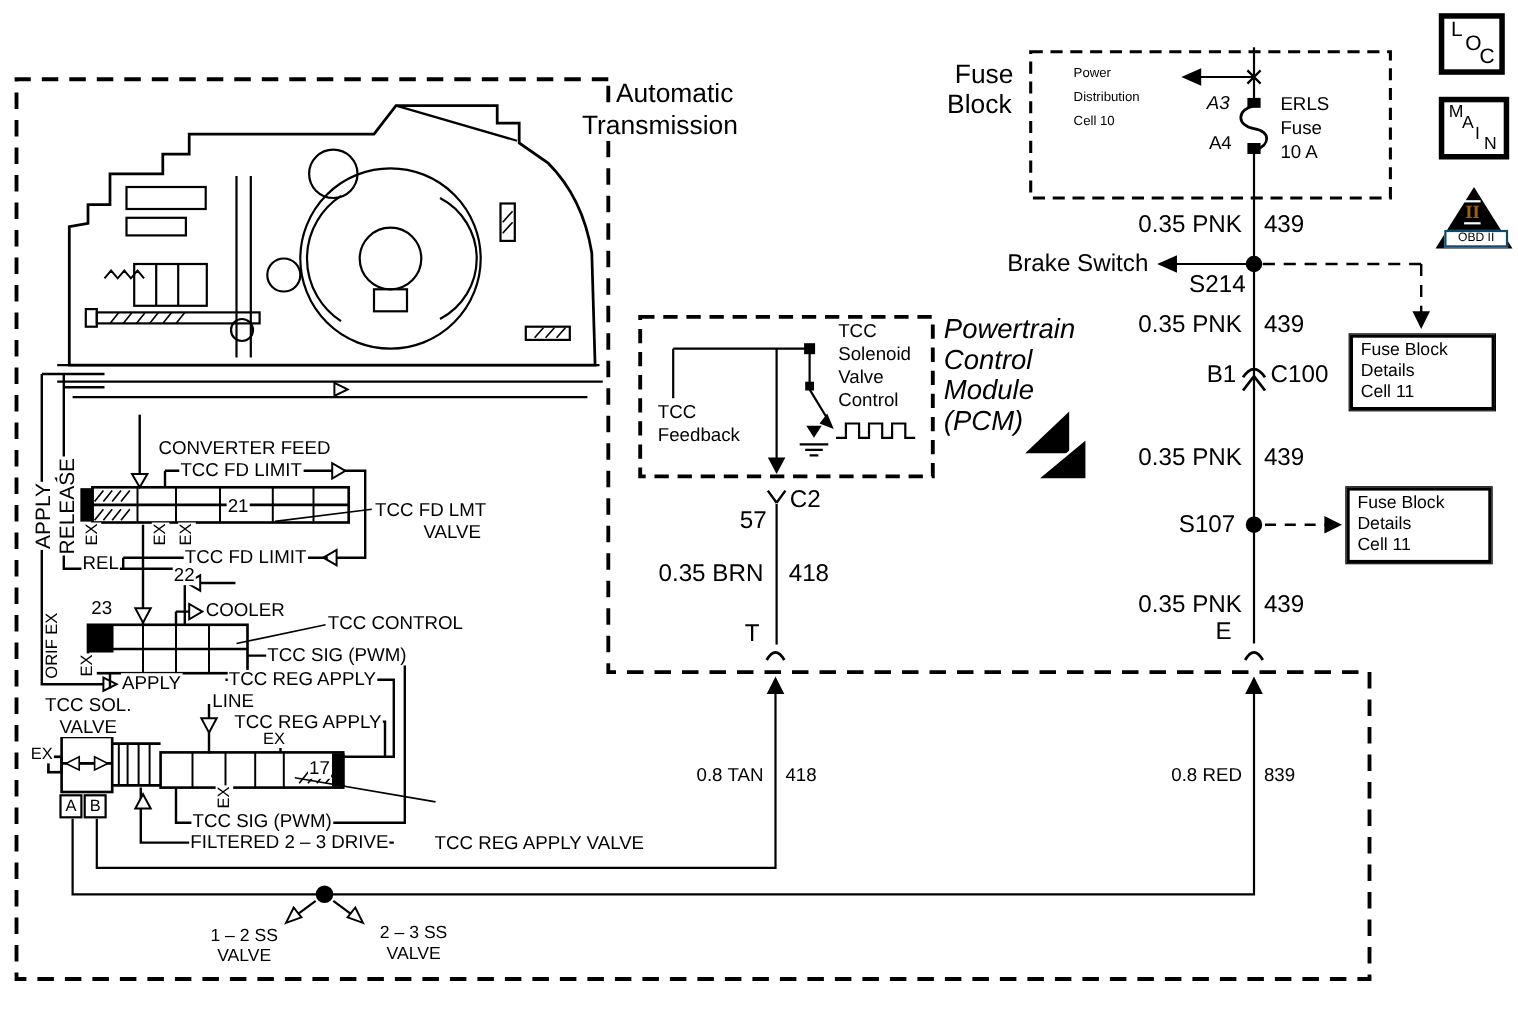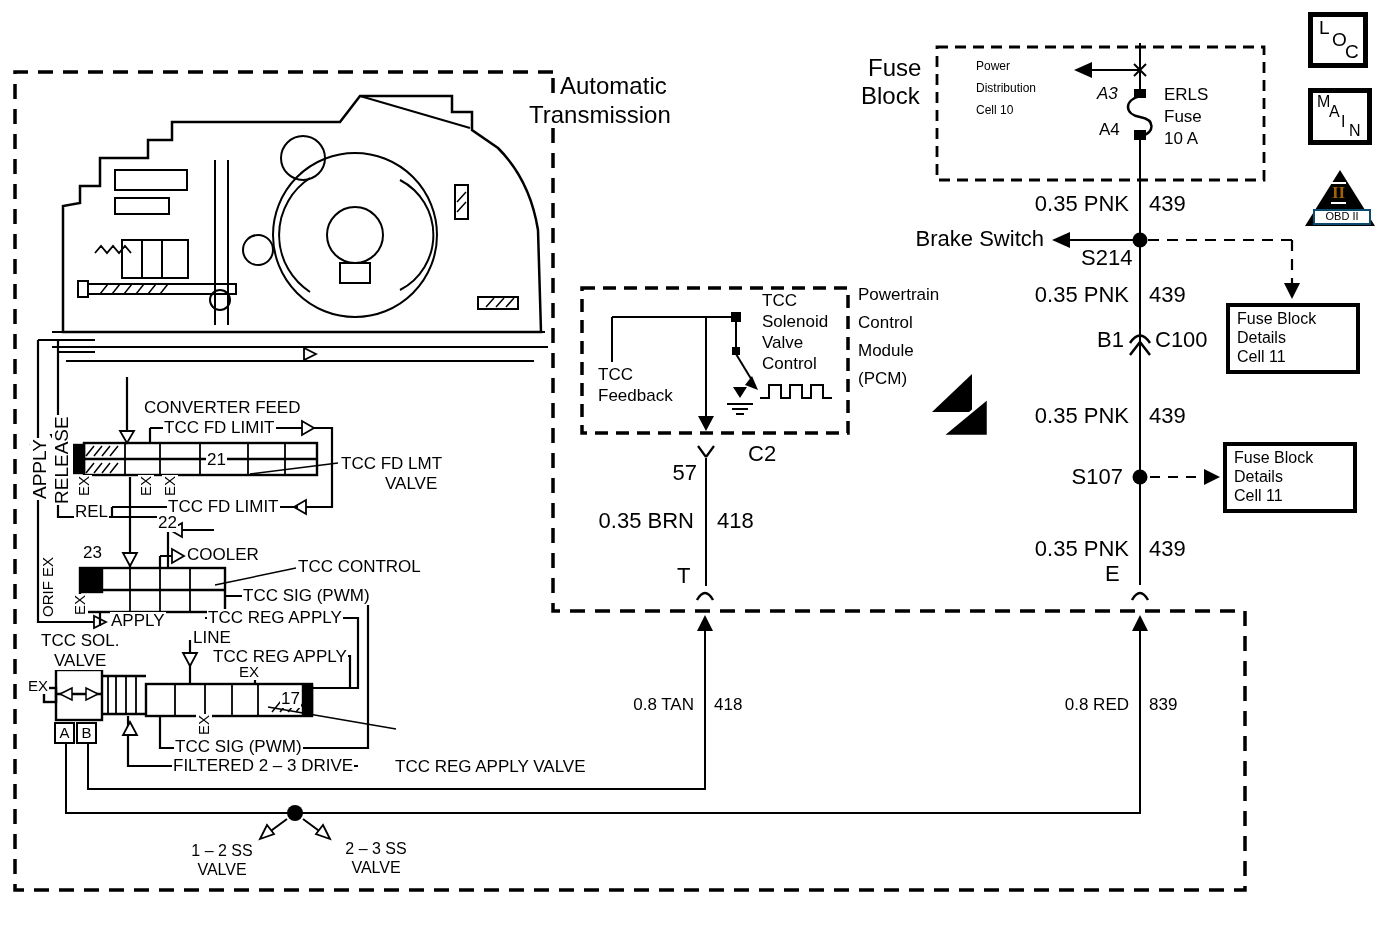--- a/index.html
+++ b/index.html
@@ -1,21 +1,21 @@
 <!DOCTYPE html>
 <html><head>
 <meta charset="utf-8">
 <style>
   html,body{margin:0;padding:0;background:#fff;}
   .stage{position:relative;width:1380px;height:933px;background:#fff;overflow:hidden;
          font-family:"Liberation Sans",sans-serif;color:#000;}
   svg.linework{position:absolute;left:0;top:0;}
   .lbl{position:absolute;white-space:nowrap;background:#fff;line-height:1.08;padding:0 1px;}
   .nobg{background:transparent;}
-  .t24{font-size:24px;} .t23{font-size:17px;} .t22{font-size:22px;} .t19{font-size:19px;}
+  .t24{font-size:24px;} .t23{font-size:25px;font-style:italic;} .t22{font-size:22px;} .t19{font-size:19px;}
   .t18{font-size:12px;} .t17{font-size:17px;} .t16{font-size:16px;} .t15{font-size:15px;}
   .t11{font-size:11px;}
   .ra{text-align:right;}
   .rot{transform:rotate(-90deg);transform-origin:0 0;}
   .detailbox{position:absolute;border:3px solid #000;outline:1px solid #000;background:#fff;
              padding:3px 7px;font-size:16px;line-height:1.18;}
   .badge{position:absolute;border:5px solid #000;background:#fff;}
   .badge span{position:absolute;}
   .pin{position:absolute;width:17px;height:18px;border:2px solid #000;background:#fff;
        text-align:center;font-size:15px;line-height:18px;}
@@ -224,21 +224,21 @@
 <div class="lbl t22" style="left:1148px;top:537px;">439</div>
 
 <div class="lbl t22 ra" style="left:893px;top:227px;width:150px;">Brake Switch</div>
 <div class="lbl t22" style="left:1080px;top:246px;">S214</div>
 <div class="lbl t22" style="left:1096px;top:328px;">B1</div>
 <div class="lbl t22" style="left:1154px;top:328px;">C100</div>
 <div class="lbl t22 ra" style="left:1060px;top:465px;width:62px;">S107</div>
 <div class="lbl t22" style="left:1104px;top:562px;">E</div>
 <div class="lbl t22" style="left:676px;top:564px;">T</div>
 <div class="lbl t22 ra" style="left:664px;top:442px;width:32px;margin-top:19px;">57</div>
-<div class="lbl t22" style="left:717px;top:442px;margin-left:30px;">C2</div>
+<div class="lbl t22" style="left:717px;top:442px;">C2</div>
 
 <div class="detailbox" style="left:1227px;top:304px;width:112px;">
   <div>Fuse Block</div>
   <div>Details</div>
   <div>Cell 11</div>
 </div>
 <div class="detailbox" style="left:1224px;top:443px;width:112px;">
   <div>Fuse Block</div>
   <div>Details</div>
   <div>Cell 11</div>

